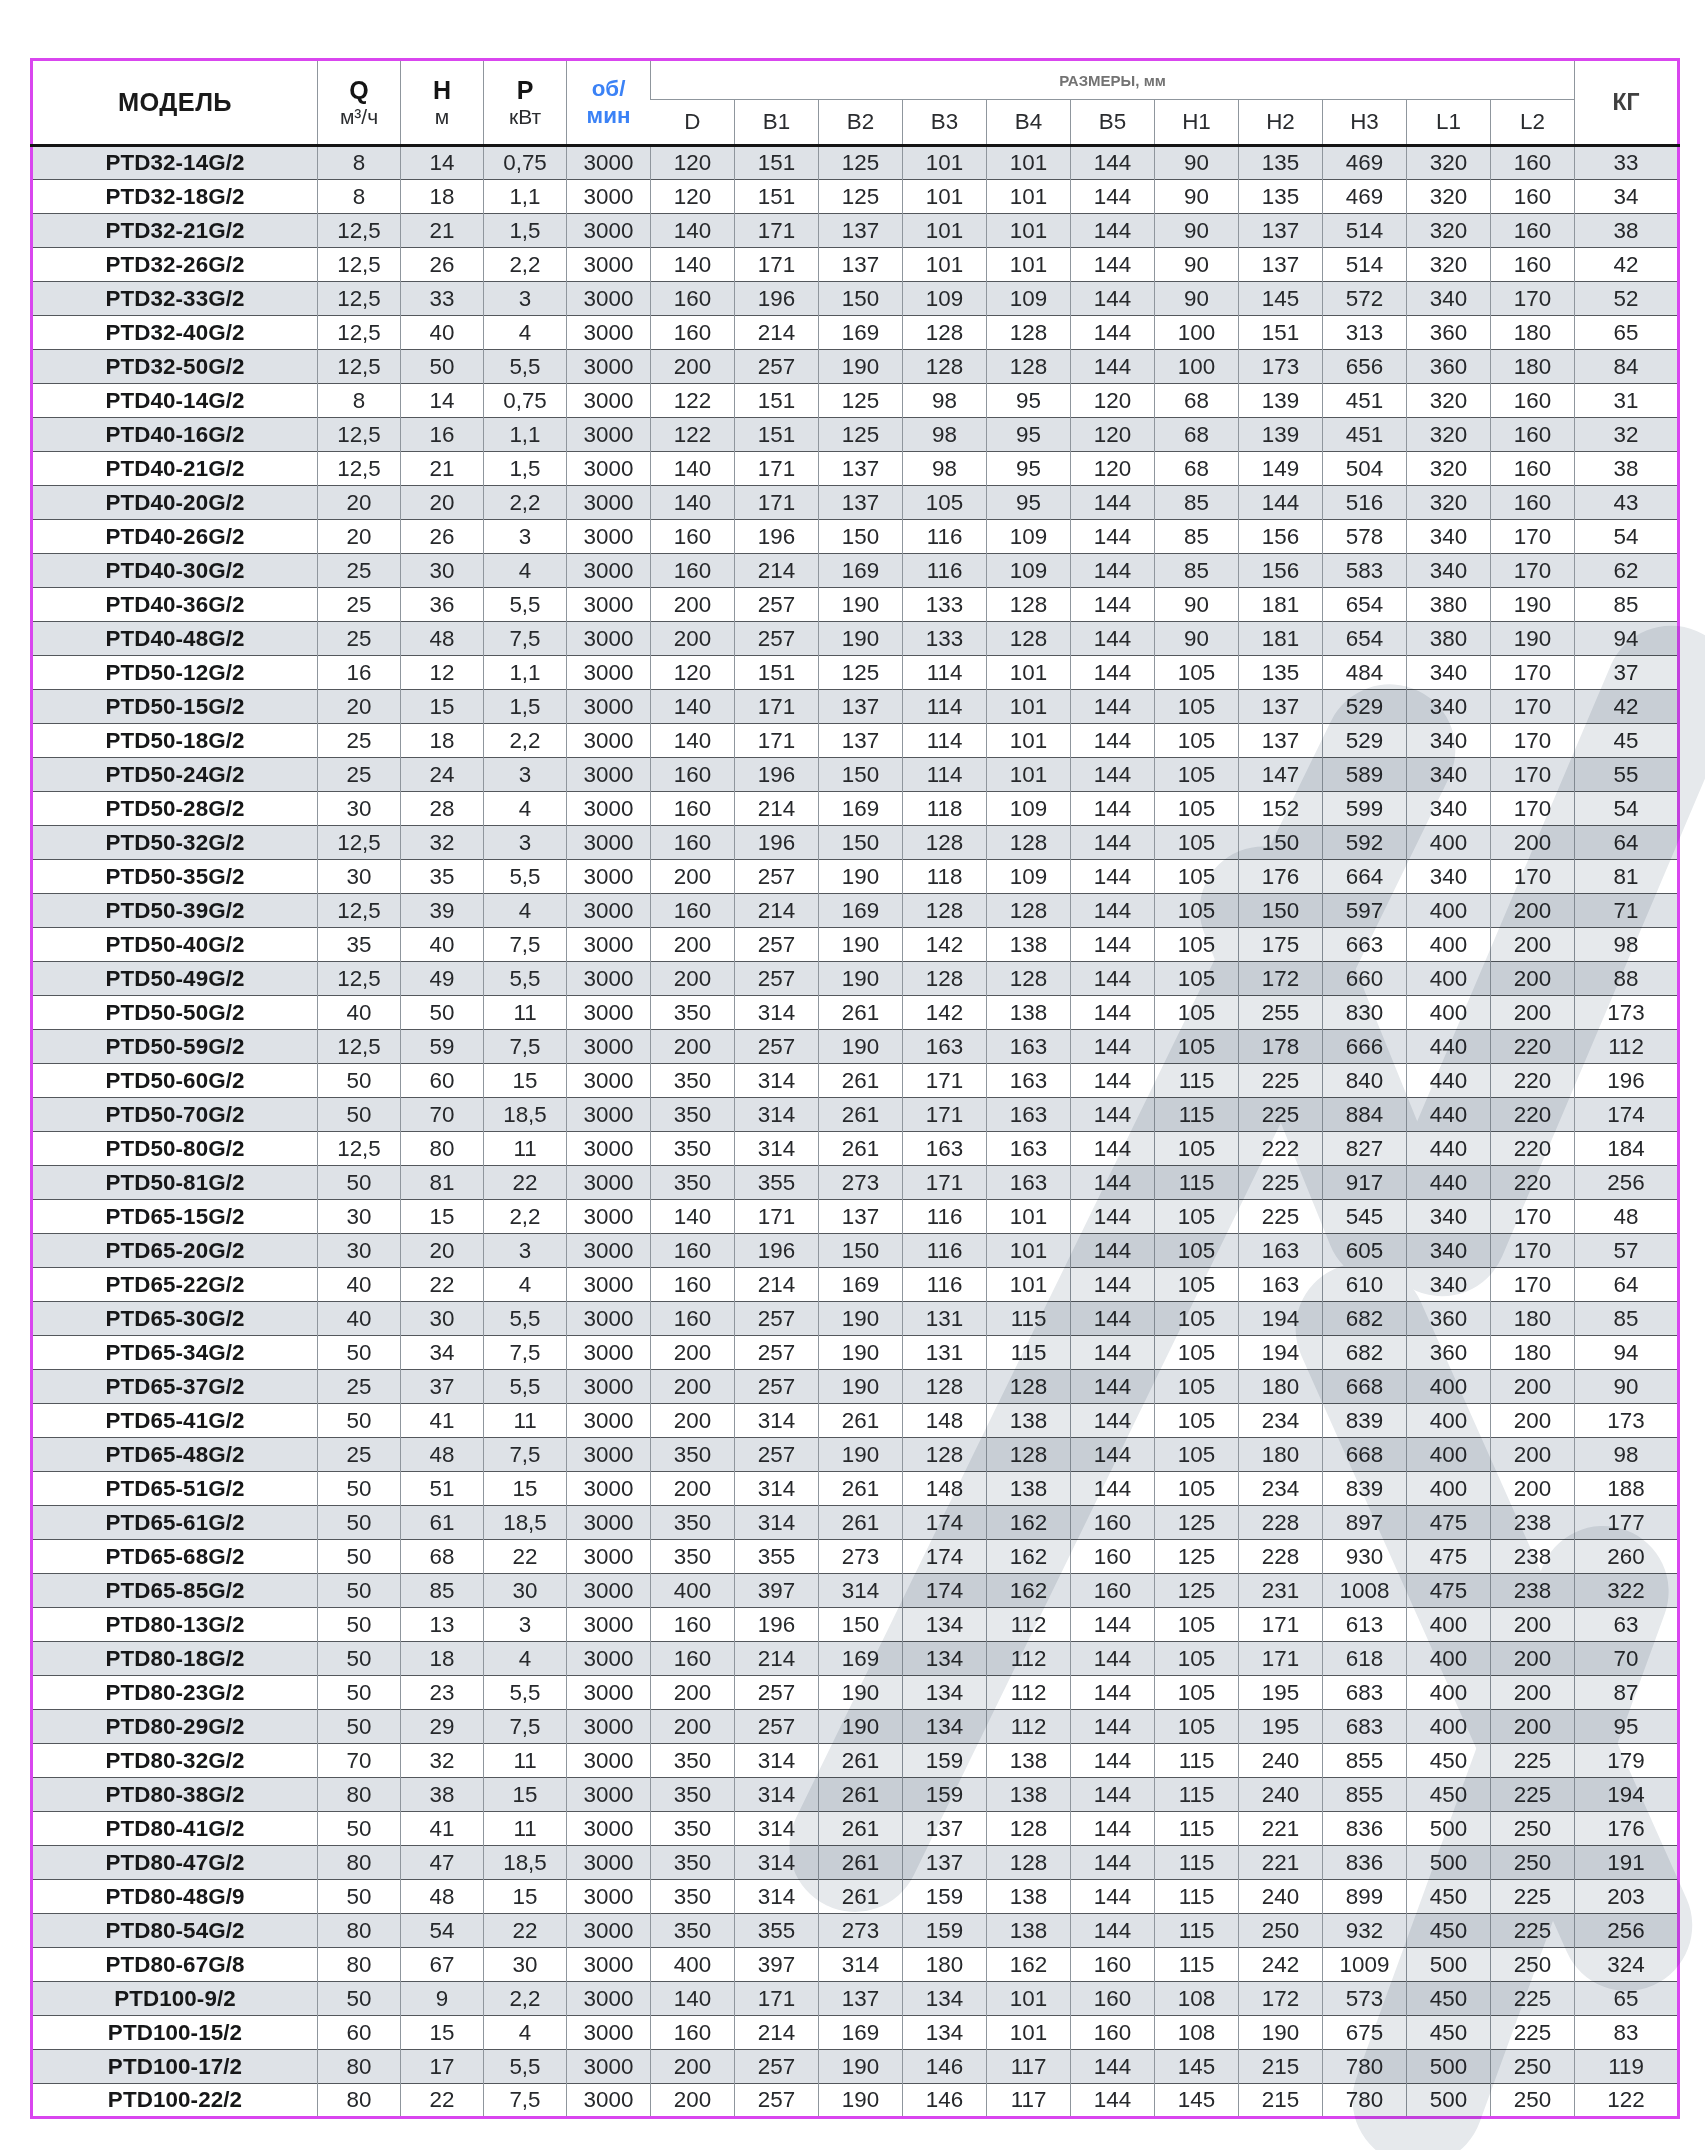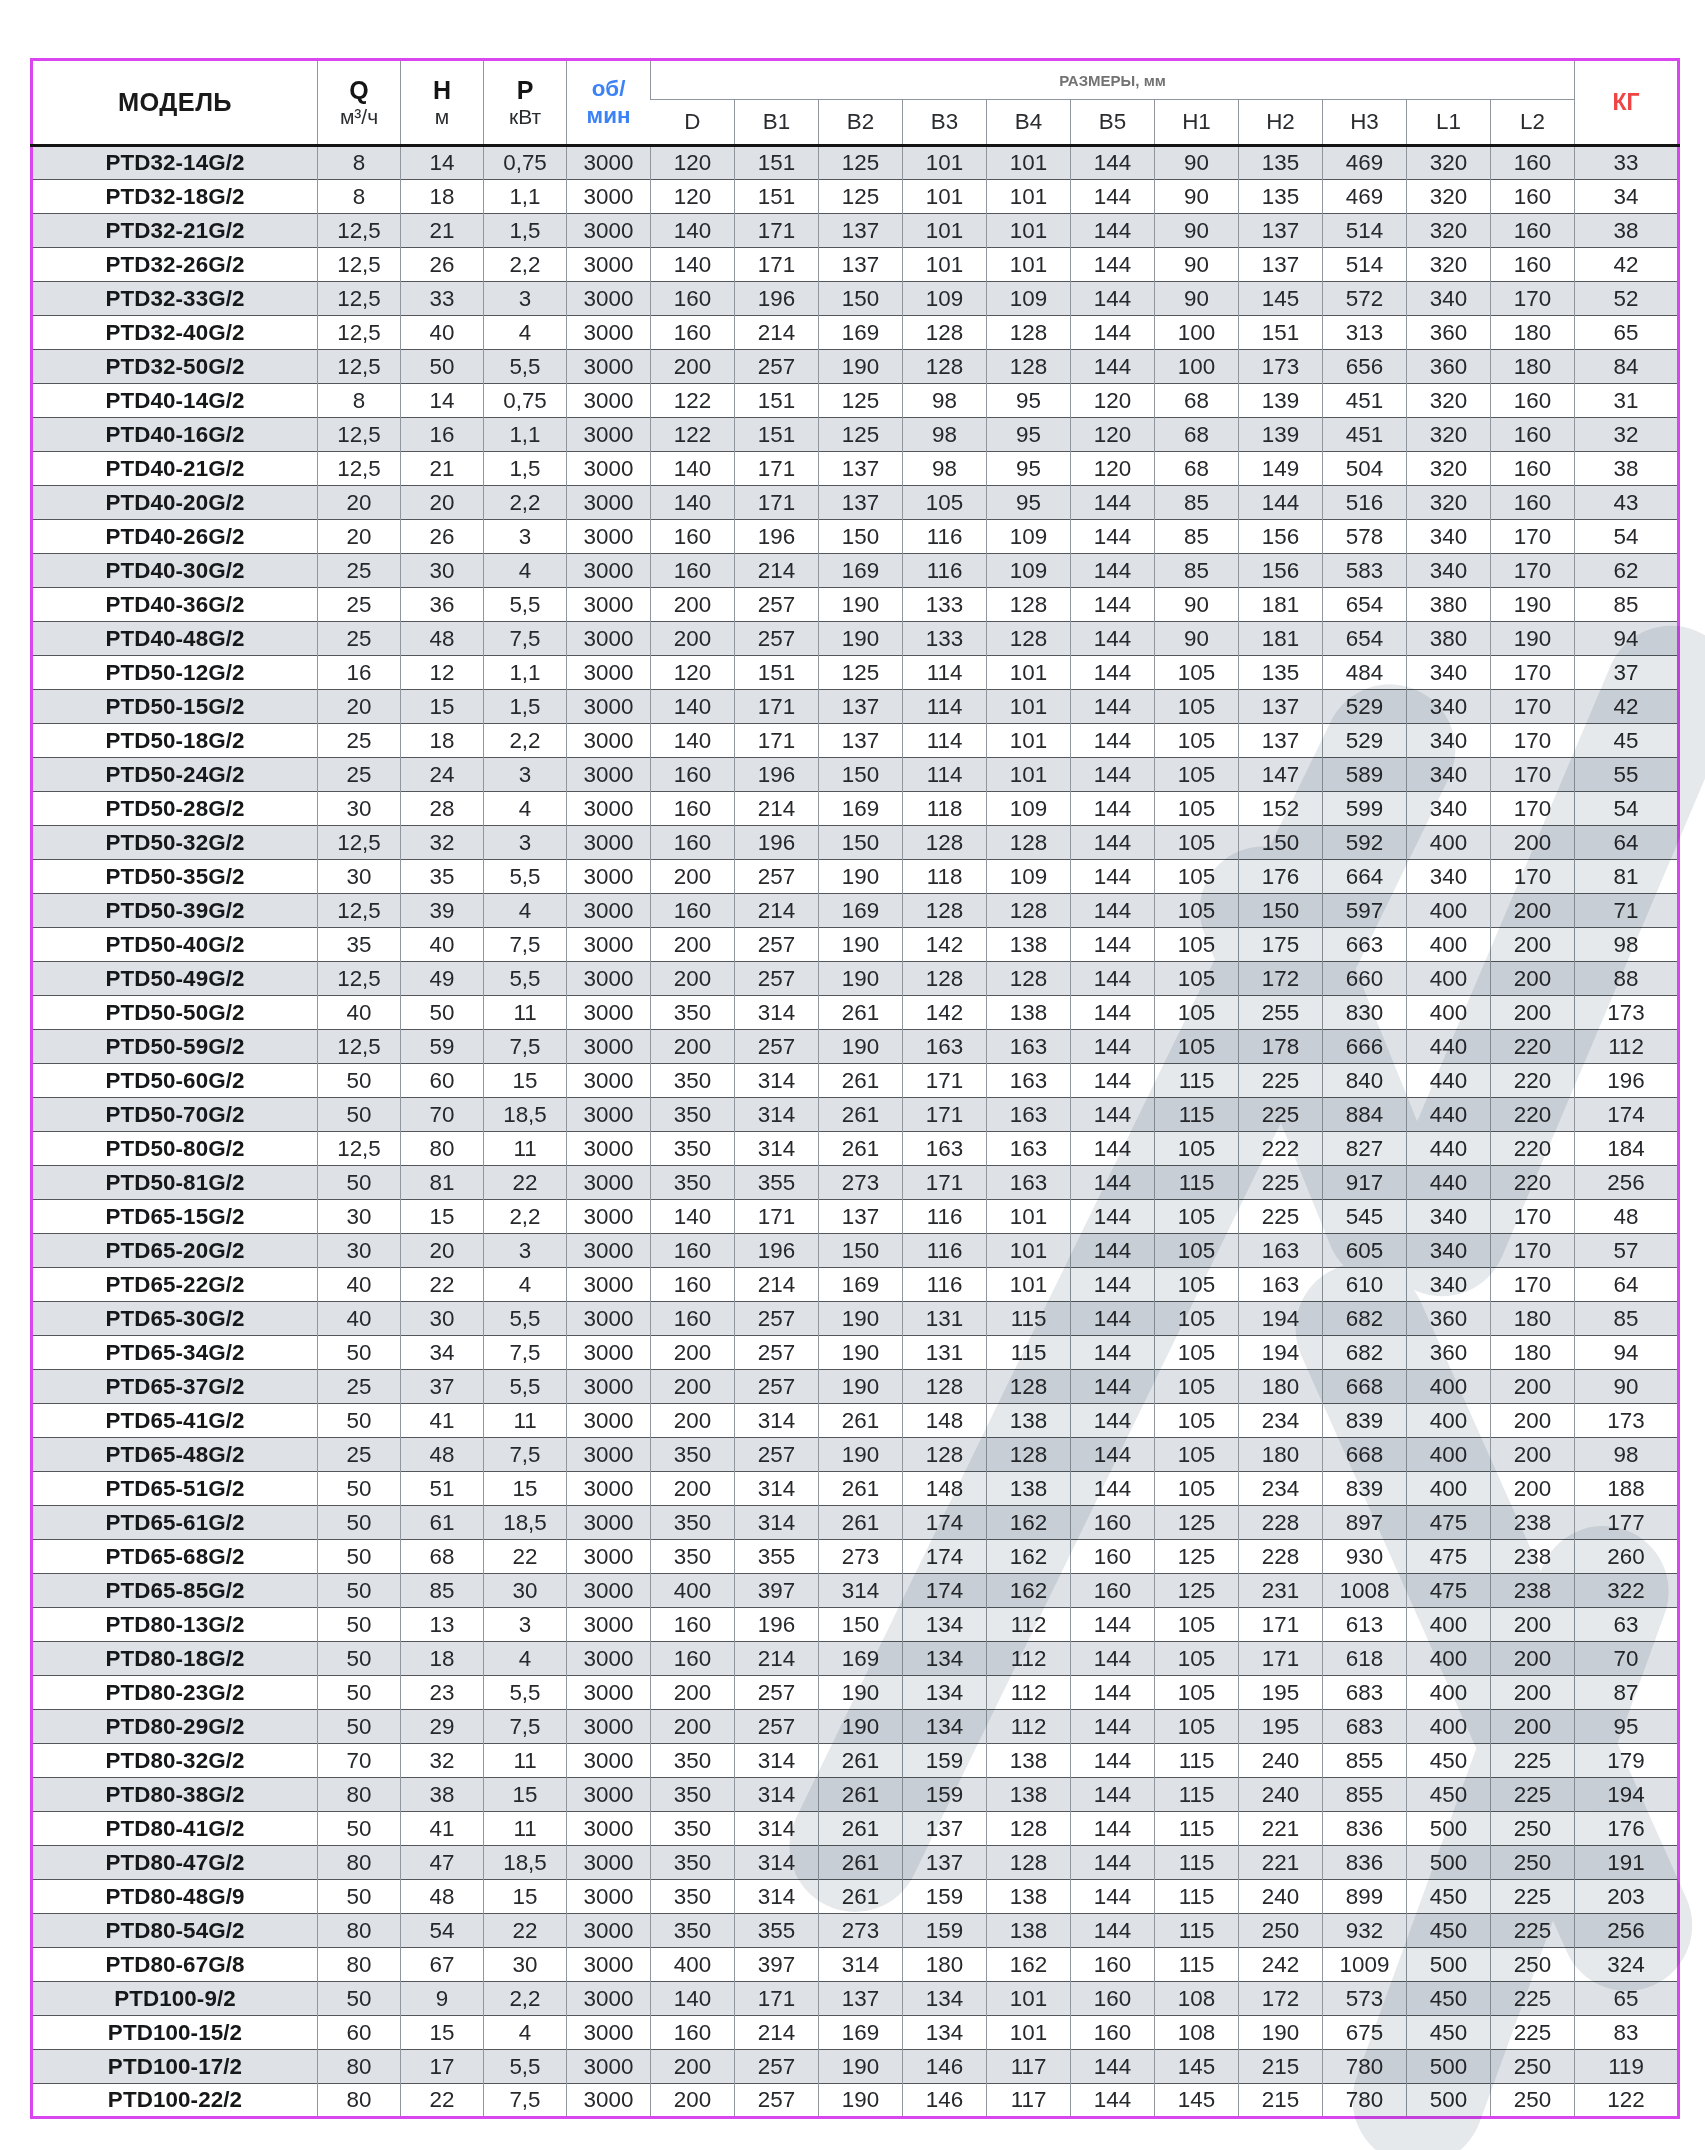--- a/index.html
+++ b/index.html
@@ -36,21 +36,21 @@
   
   thead th{background:#ffffff;font-weight:normal;}
   thead tr.h1 th{height:40px;}
   thead tr.h2 th{height:46px;border-top:0.7px solid #8f969d;font-size:22.4px;color:#2a2c2f;}
   thead tr.h2{border-bottom:3px solid #141414;}
   th.model-h{font-size:25.4px;font-weight:bold;color:#1a1a1a;letter-spacing:0.4px;}
   th.qhp-h .hl{font-size:25px;font-weight:bold;line-height:1.15;color:#141414;}
   th.qhp-h .hu{font-size:21px;font-weight:normal;line-height:1.2;color:#2a2c2f;}
   th.speed-h .hl{font-size:22.4px;font-weight:bold;line-height:1.18;color:#3b82f6;}
   th.dim-h{font-size:15px;font-weight:bold;color:#737373;}
-  th.kg-h{font-size:23px;font-weight:bold;color:#ef4444;}
+  th.kg-h{font-size:23px;font-weight:bold;color:#404040;}
   
   tbody td{
     height:34px;
     font-size:22.4px;
     color:#26282b;
     border-top:1.5px solid #53575c;
   }
   tbody tr:first-child td{border-top:none;}
   tbody td.model{font-weight:bold;font-size:22.4px;color:#161718;letter-spacing:0.1px;}
   tbody tr.stripe td{background:#dee2e7;}

